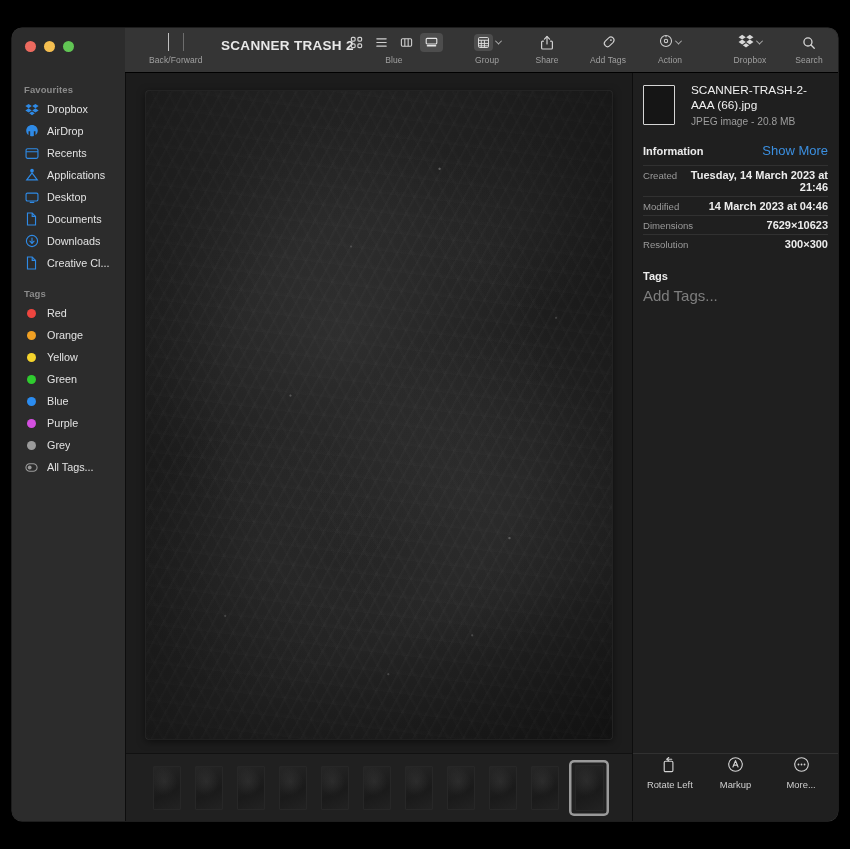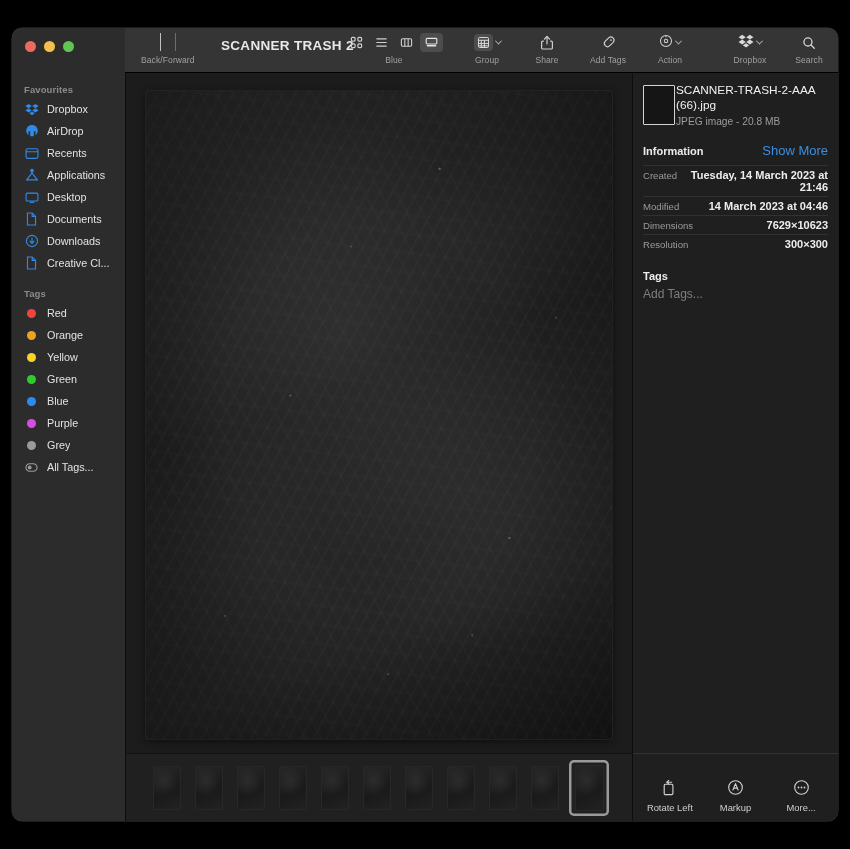--- a/index.html
+++ b/index.html
@@ -85,21 +85,21 @@
     font-size: 8.5px;
     color: #a0a0a0;
     margin-top: 2px;
     letter-spacing: 0.1px;
     white-space: nowrap;
   }
 
   
   #navgroup {
     position: absolute;
-    left: 16px;
+    left: 24px;
     top: 4px;
     display: flex;
     flex-direction: column;
     align-items: center;
   }
   #navbtns { display: flex; gap: 14px; height: 21px; align-items: center; }
   .chev {
     width: 7px; height: 7px;
     border-top: 1.6px solid #c0c0c0;
     border-right: 1.6px solid #c0c0c0;
@@ -286,21 +286,21 @@
   #info-panel {
     width: 206px; flex: 0 0 206px;
     background: #1f1f1f;
     border-left: 0.5px solid #0d0d0d;
     display: flex;
     flex-direction: column;
     min-height: 0;
   }
   #info-scroll { flex: 1; padding: 10px 10px 0 10px; overflow: hidden; }
 
-  #file-head { display: flex; gap: 1px; align-items: flex-start; }
+  #file-head { display: flex; gap: 16px; align-items: flex-start; }
   #file-thumb {
     width: 32px; height: 40px;
     flex: 0 0 32px;
     border: 1.8px solid #d4d4d4;
     background: #151515;
     margin-top: 2px;
     border-radius: 1px;
   }
   #file-meta { flex: 1; min-width: 0; }
   #file-name {
@@ -331,31 +331,31 @@
     align-items: baseline;
     gap: 6px;
     padding: 3px 0;
     border-top: 0.5px solid #313131;
   }
   .info-row:first-of-type { border-top: 0.5px solid #313131; }
   .info-key { font-size: 9.6px; color: #9a9a9a; white-space: nowrap; }
   .info-val { font-size: 11px; color: #ededed; text-align: right; font-weight: bold; }
 
   #tags-title { font-size: 11px; font-weight: bold; color: #ececec; margin-top: 17px; }
-  #add-tags { font-size: 12px; color: #7e7e7e; margin-top: 5px; }
+  #add-tags { font-size: 15px; color: #7e7e7e; margin-top: 5px; }
 
   
   #info-actions {
     height: 68px;
     flex: 0 0 68px;
     border-top: 0.5px solid #313131;
     display: flex;
-    align-items: flex-end;
+    align-items: flex-start;
     justify-content: space-around;
-    padding: 8px 4px;
+    padding: 0 4px;
   }
   .act {
     display: flex; flex-direction: column; align-items: center; gap: 5px;
     width: 62px;
   }
   .act-ico { height: 20px; display: flex; align-items: center; justify-content: center; }
   .act-lbl { font-size: 9.4px; color: #cfcfcf; white-space: nowrap; }
 </style>
 </head>
 <body>

